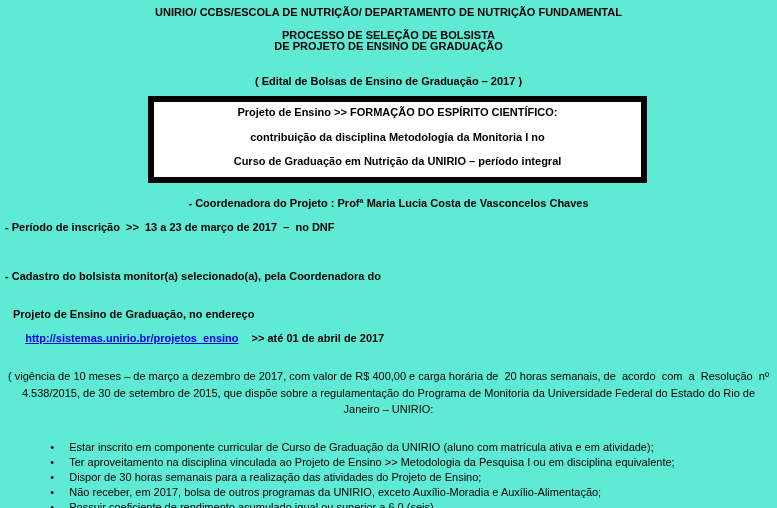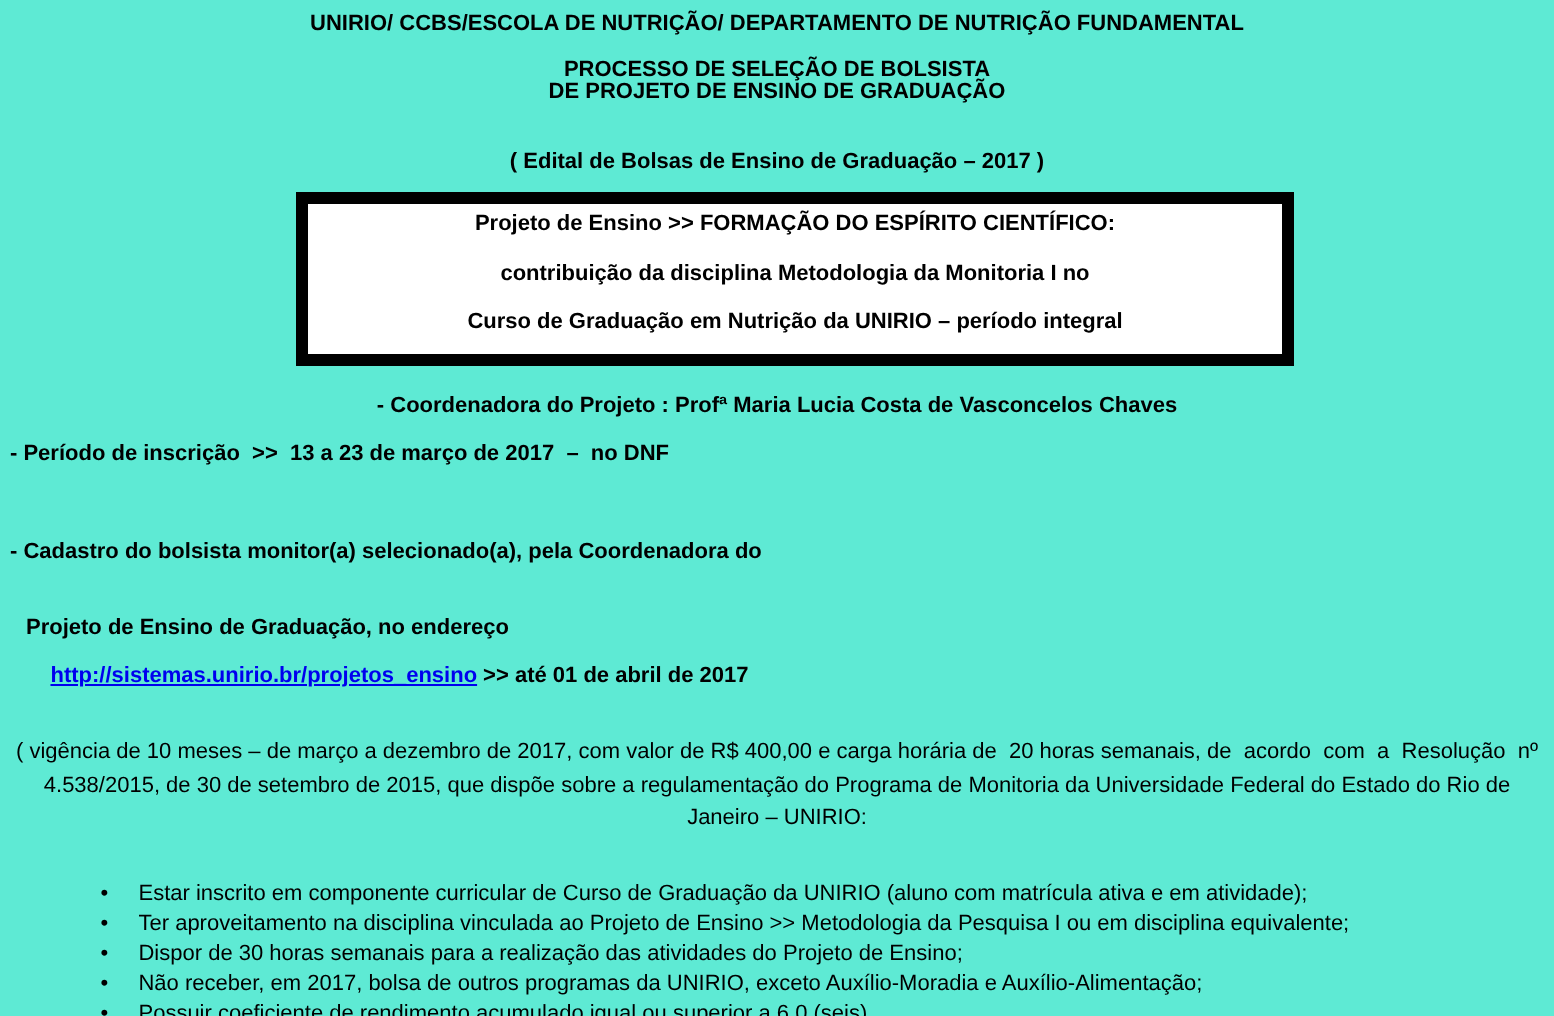--- a/index.html
+++ b/index.html
@@ -27,21 +27,21 @@
     width: 487px;
     height: 75px;
     border: 6px solid #000000;
     background: #ffffff;
   }
   .project-box .line { left: 0; right: 0; text-align: center; }
   .doc-link {
     text-decoration: underline;
     cursor: pointer;
   }
-  .deadline { margin-left: 3px; }
+  .deadline { margin-left: 13px; }
   .bullet-row {
     position: absolute;
     left: 38px;
     right: 4px;
     white-space: pre;
     line-height: 13px;
   }
   .bullet-glyph {
     display: inline-block;
     width: 19px;

